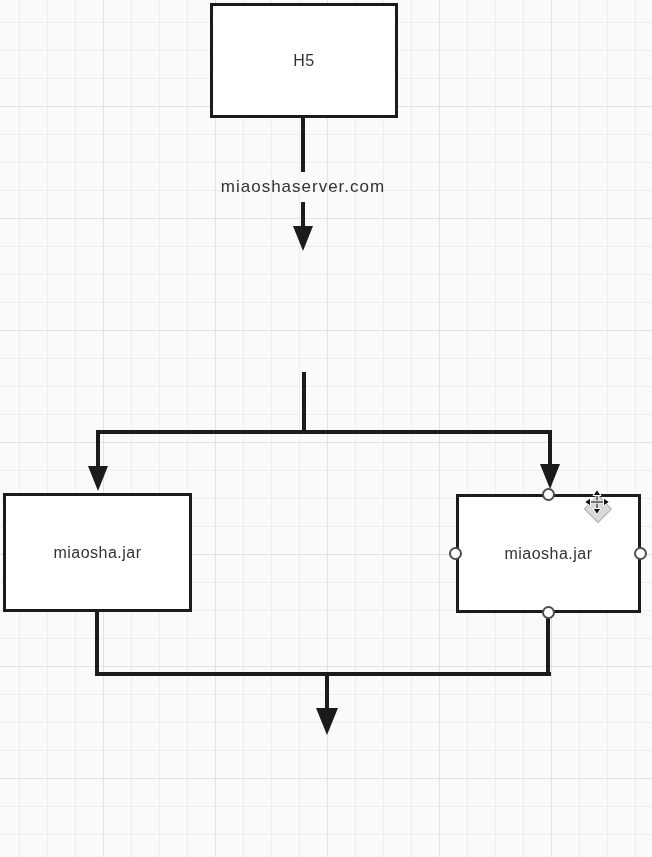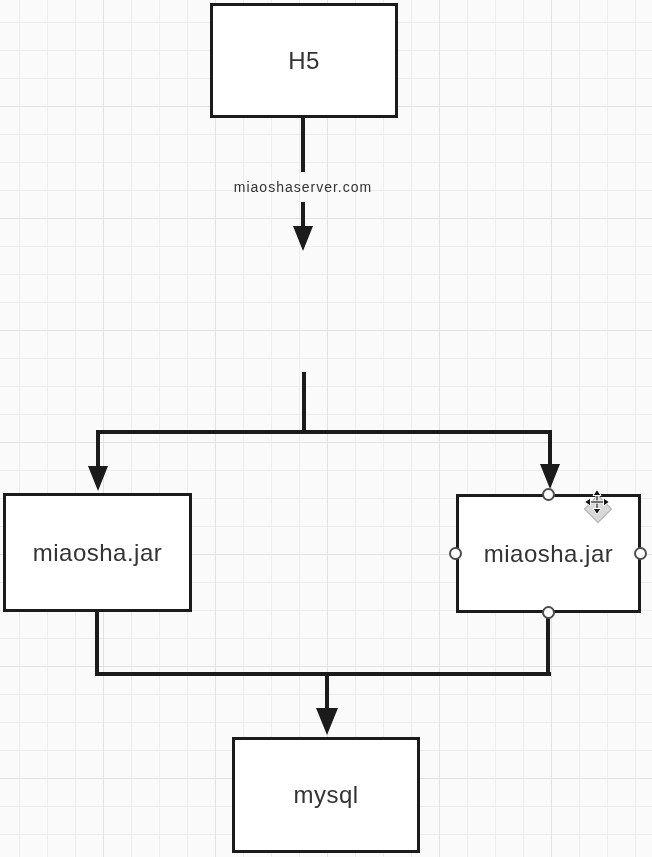--- a/index.html
+++ b/index.html
@@ -25,21 +25,21 @@
   }
 
   .node {
     position: absolute;
     box-sizing: border-box;
     background: var(--node-fill, #ffffff);
     border: 3px solid var(--stroke, #1b1b1b);
     display: flex;
     align-items: center;
     justify-content: center;
-    font-size: 24px;
+    font-size: 16px;
     letter-spacing: 0.5px;
     color: var(--text, #333333);
     cursor: default;
   }
 
   .node-h5     { left: 210px; top: 3px;   width: 188px; height: 115px; }
   .node-nginx  { left: 210px; top: 254px; width: 188px; height: 118px; }
   .node-app-l  { left: 3px;   top: 493px; width: 189px; height: 119px; }
   .node-app-r  { left: 456px; top: 494px; width: 185px; height: 119px; }
   .node-mysql  { left: 232px; top: 737px; width: 188px; height: 116px; }
@@ -49,21 +49,21 @@
     background: var(--stroke, #1b1b1b);
   }
 
   
   .e1-a     { left: 301px; top: 118px; width: 4px; height: 54px; }
   .e1-b     { left: 301px; top: 202px; width: 4px; height: 26px; }
   .e1-label {
     position: absolute;
     left: 193px; top: 174px; width: 220px; height: 26px;
     display: flex; align-items: center; justify-content: center;
-    font-size: 14px; letter-spacing: 1px;
+    font-size: 17px; letter-spacing: 1px;
     color: var(--text, #333333);
     white-space: nowrap;
   }
 
   
   .arrow-down {
     position: absolute;
     width: 0; height: 0;
     border-left: 10px solid transparent;
     border-right: 10px solid transparent;
@@ -150,23 +150,20 @@
 
 
   <div class="node node-app-l">
     <span>miaosha.jar</span>
   </div>
 
   <div class="node node-app-r">
     <span>miaosha.jar</span>
   </div>
 
-  <div class="node node-mysql">
-    <span>mysql</span>
-  </div>
 
   <div class="handle handle-top"></div>
   <div class="handle handle-left"></div>
   <div class="handle handle-right"></div>
   <div class="handle handle-bottom"></div>
 
   <div class="cursor-wrap">
     <div class="cursor-diamond"></div>
     <svg class="cursor-svg" width="26" height="26" viewBox="0 0 26 26">
       <rect class="glyph" x="11.9" y="5" width="2.2" height="16"></rect>

